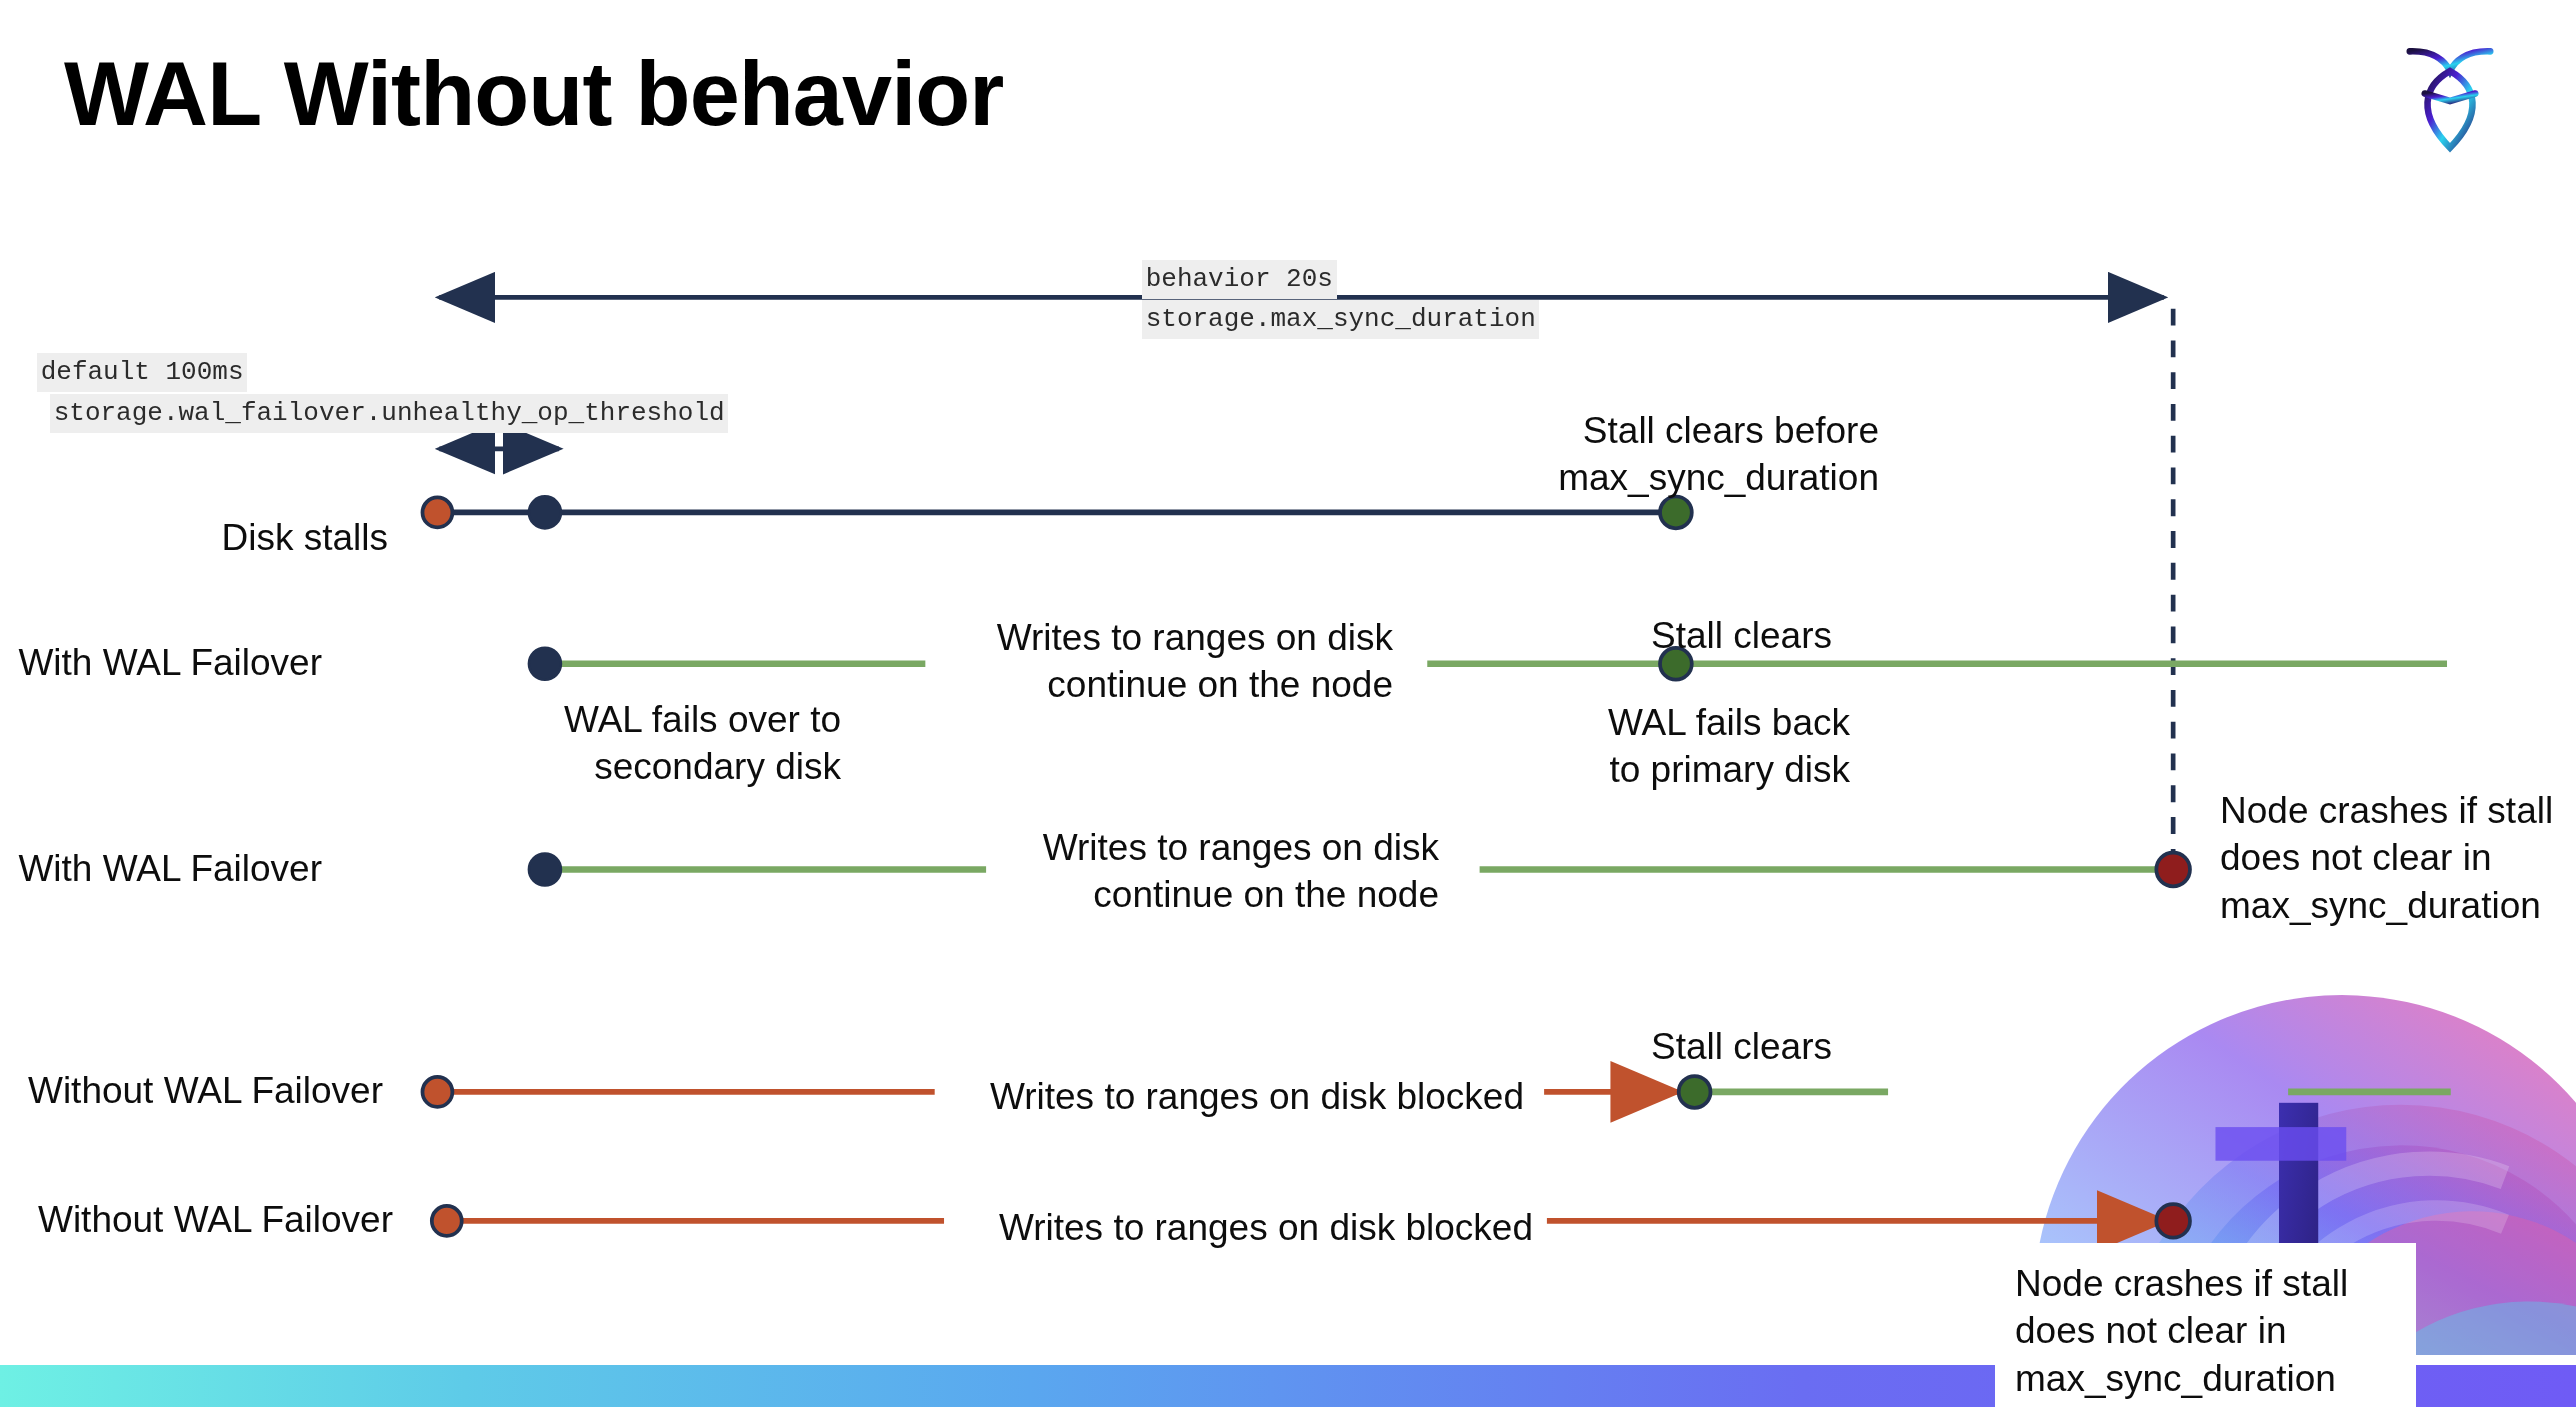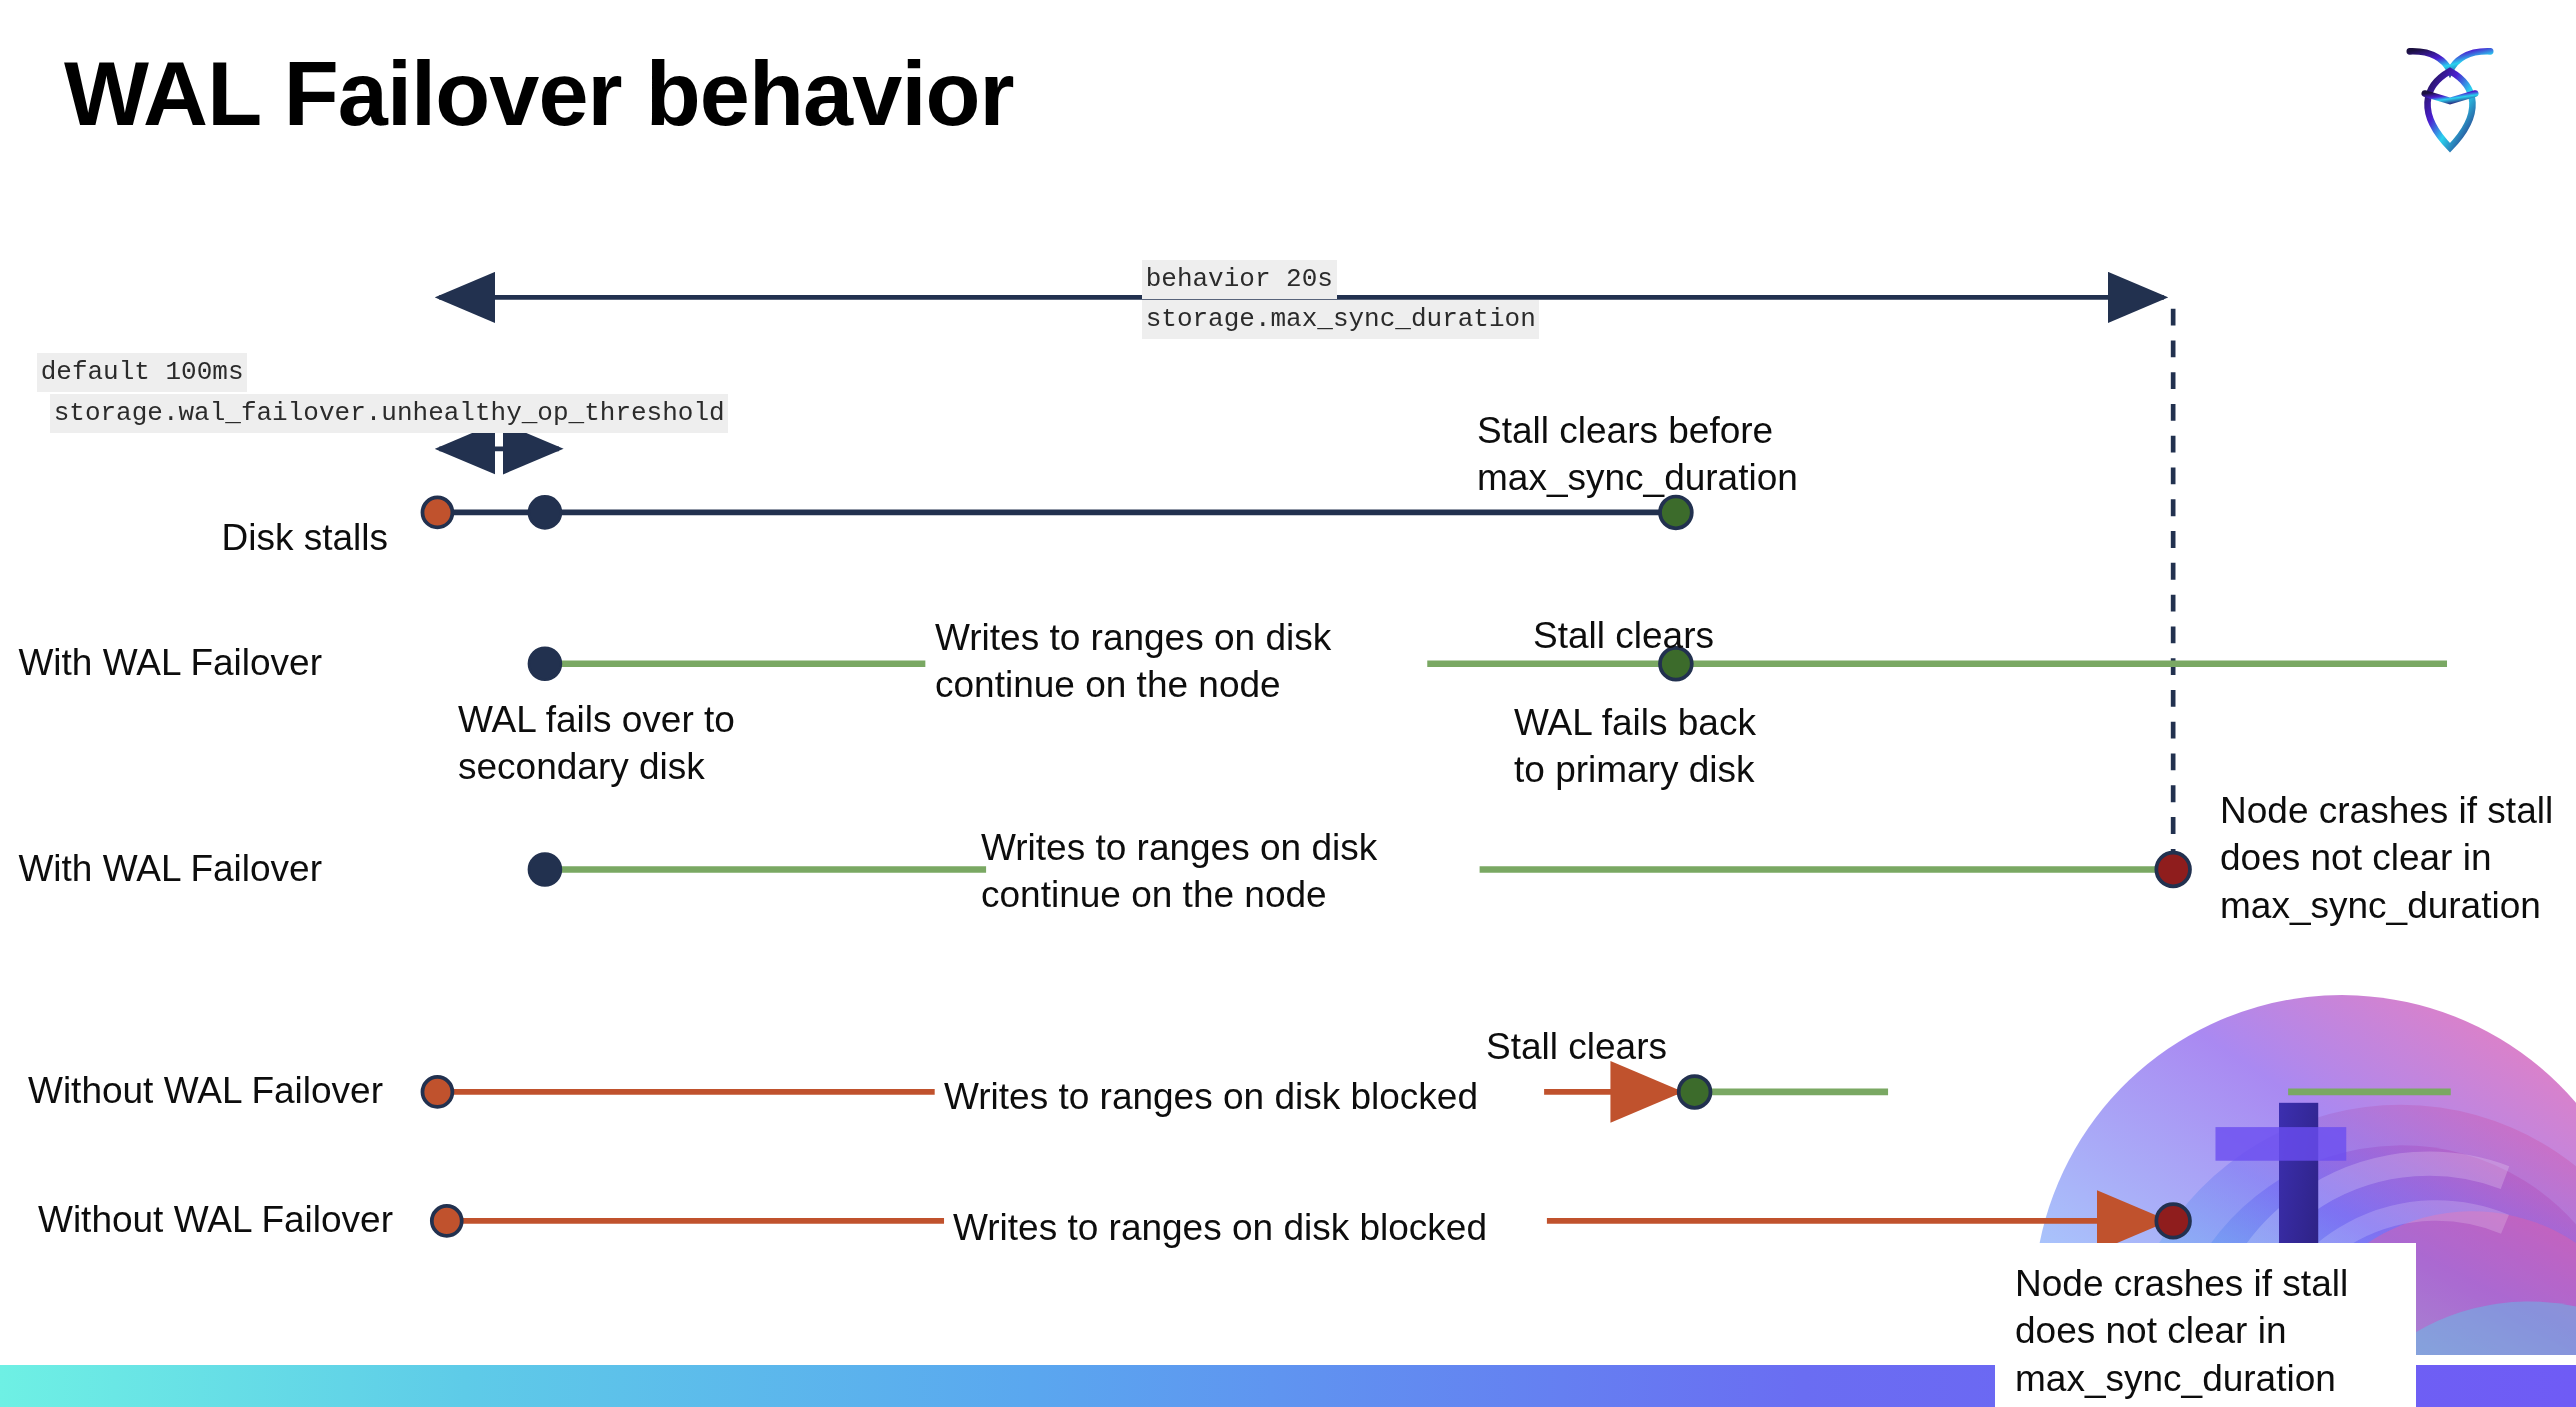--- a/index.html
+++ b/index.html
@@ -40,21 +40,21 @@
 
   
   .row-label{
     position:absolute;font-size:37px;color:#0d0d0d;white-space:nowrap;
     text-align:right;
   }
 
   
   .annot{
     position:absolute;font-size:37px;color:#0d0d0d;
-    line-height:1.28;text-align:left;white-space:pre-line;
+    line-height:1.28;text-align:right;white-space:pre-line;
   }
   .annot.left-align{text-align:left;}
 
   
   #crash-callout-box{
     position:absolute;left:1995px;top:1243px;width:421px;height:165px;
     background:#ffffff;
   }
   #crash-callout-text{
     position:absolute;left:2015px;top:1260px;width:402px;
@@ -164,21 +164,21 @@
     </g>
 
     <g>
       <line x1="478" y1="1306" x2="1010" y2="1306" stroke="#c0522d" stroke-width="6"></line>
       <line x1="1655" y1="1306" x2="2315" y2="1306" stroke="#c0522d" stroke-width="6" marker-end="url(#arrowROrange)"></line>
       <circle cx="478" cy="1306" r="16" fill="#c0522d" stroke="#22314f" stroke-width="4"></circle>
       <circle cx="2325" cy="1306" r="18" fill="#8f1d1d" stroke="#22314f" stroke-width="4"></circle>
     </g>
   </svg>
 
-  <div id="page-title">WAL Failover behavior</div>
+  <div id="page-title">WAL Without behavior</div>
 
   <div id="brand-logo">
     <svg width="122" height="131" viewBox="0 0 130 140" xmlns="http://www.w3.org/2000/svg">
       <defs>
         <linearGradient id="lg" x1="0" y1="0" x2="1" y2="1">
           <stop offset="0" stop-color="#1c1040"></stop>
           <stop offset="0.35" stop-color="#4b1fd0"></stop>
           <stop offset="0.6" stop-color="#2ad2ef"></stop>
           <stop offset="1" stop-color="#2a1470"></stop>
         </linearGradient>

